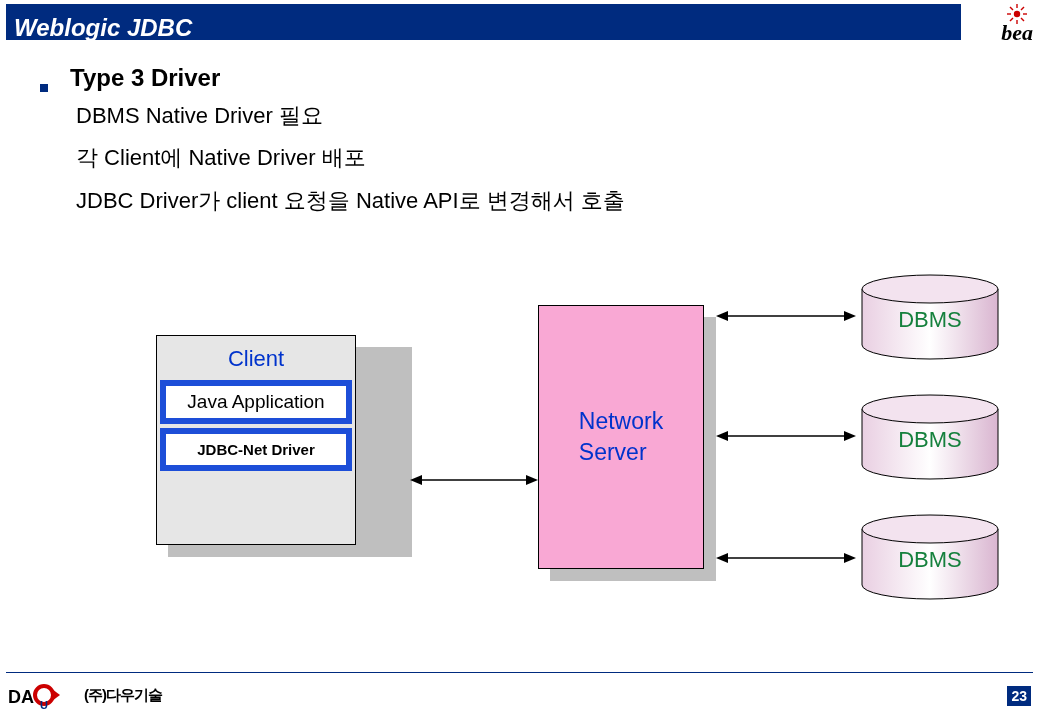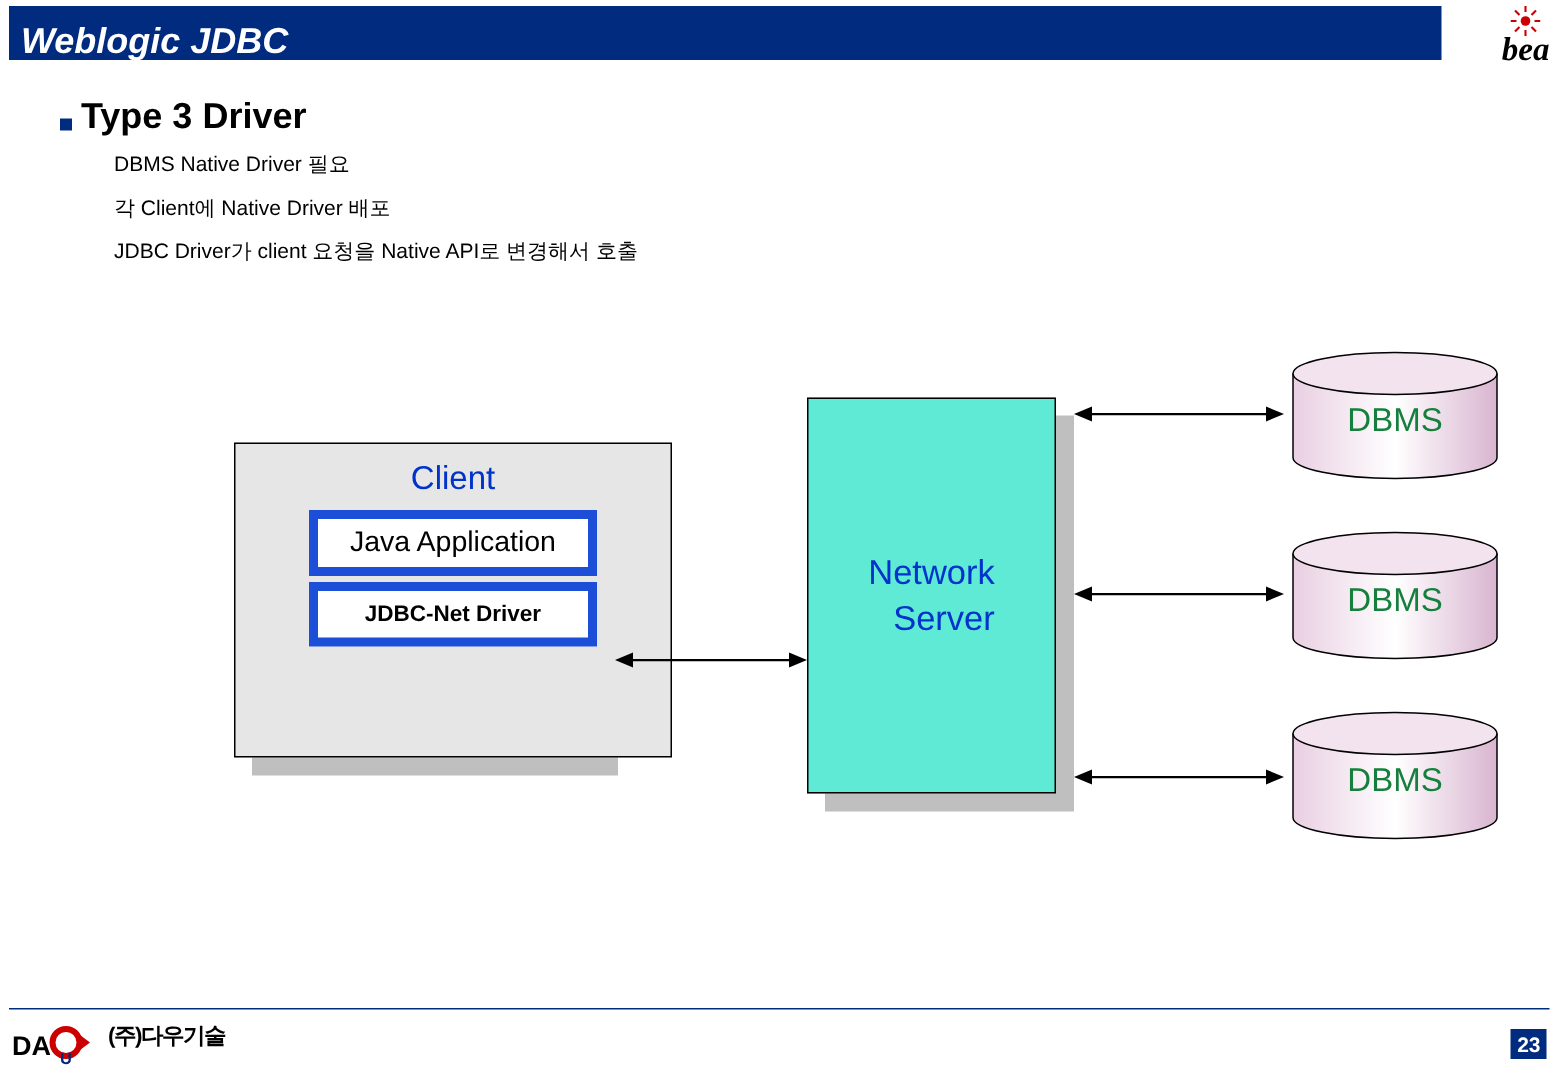--- a/index.html
+++ b/index.html
@@ -42,56 +42,56 @@
     position: relative;
     padding-top: 10px;
   }
   .bea-sun {
     position: absolute;
     top: -6px; left: 50%;
     transform: translateX(-50%);
     width: 20px; height: 20px;
   }
   .content { padding: 12px 40px 0 40px; }
-  .bullet-row { display: flex; align-items: center; gap: 6px; }
+  .bullet-row { display: flex; align-items: flex-end; gap: 22px; }
   .bullet-sq { width: 8px; height: 8px; background: #002b7f; margin-top: 10px; flex: 0 0 auto; }
   .h1 { font-size: 24px; font-weight: bold; }
-  .sub { font-size: 14px; margin-left: 36px; margin-top: 6px; line-height: 1.65; }
+  .sub { font-size: 22px; margin-left: 36px; margin-top: 6px; line-height: 1.65; }
 
   .diagram { position: relative; margin-top: 46px; height: 380px; }
 
   .client-shadow {
     position: absolute; left: 128px; top: 82px;
     width: 244px; height: 210px;
     background: #bfbfbf;
   }
   .client-box {
     position: absolute; left: 116px; top: 70px;
-    width: 292px; height: 210px;
+    width: 200px; height: 210px;
     background: #e6e6e6; border: 1px solid #000;
     text-align: center;
   }
   .client-title { color: #0033cc; font-size: 22px; margin: 10px 0 8px; }
   .layer {
     width: 192px; margin: 0 auto 4px auto;
     border: 6px solid #1d4ed8; background: #fff;
     font-size: 19px; padding: 5px 2px;
   }
   .layer.small { font-size: 15px; font-weight: bold; padding: 7px 2px; }
 
   .server-shadow {
     position: absolute; left: 510px; top: 52px;
     width: 166px; height: 264px; background: #bfbfbf;
   }
   .server-box {
     position: absolute; left: 498px; top: 40px;
     width: 166px; height: 264px;
-    background: #5eead4; border: 1px solid #000;
+    background: #f9a8d4; border: 1px solid #000;
     display: flex; align-items: center; justify-content: center;
-    color: #0033cc; font-size: 23px; text-align: right;
+    color: #0033cc; font-size: 23px; text-align: left;
     line-height: 1.35;
   }
 
   .cyl {
     position: absolute;
     width: 144px; height: 84px;
   }
   .cyl svg { position: absolute; top: 0; left: 0; }
   .cyl-label {
     position: absolute; left: 0; width: 100%;
@@ -106,21 +106,21 @@
   
   .dha line { stroke: #000; stroke-width: 1.5; }
   .dha polygon { fill: #000; }
 
   .footer {
     position: absolute; bottom: 6px; left: 6px; right: 6px;
     border-top: 1.5px solid #002b7f;
     display: flex; justify-content: space-between; align-items: center;
     padding: 4px 2px 0 2px; height: 42px;
   }
-  .footer-left { display: flex; align-items: flex-start; gap: 10px; }
+  .footer-left { display: flex; align-items: center; gap: 22px; }
   .dao-text { font-weight: 900; color: #000; font-size: 15px; letter-spacing: -1px; }
   .pagenum {
     background: #002b7f; color: #fff; font-weight: bold;
     padding: 2px 4px; font-size: 14px;
   }
 </style>
 </head>
 <body>
 
 <div class="header">

